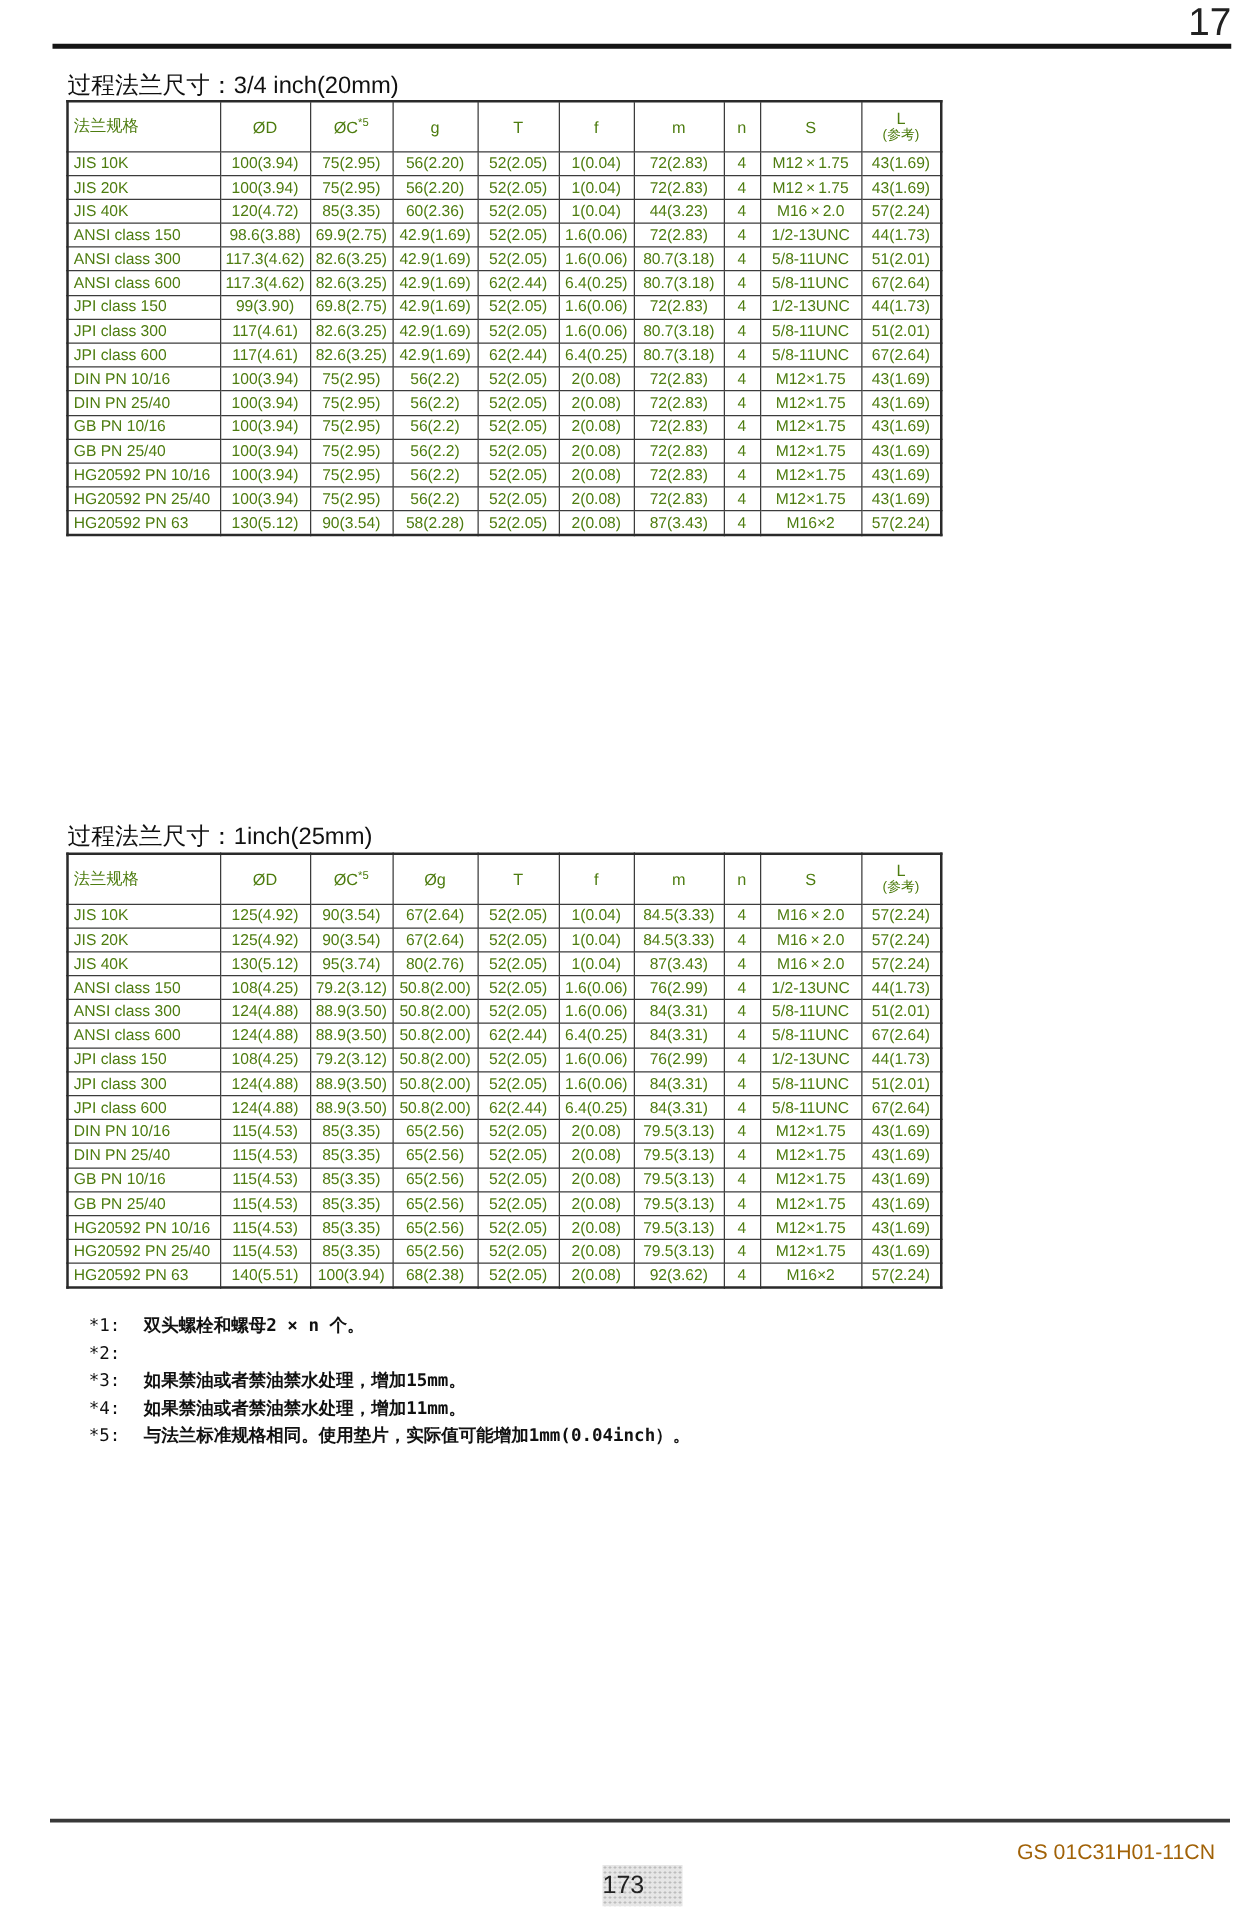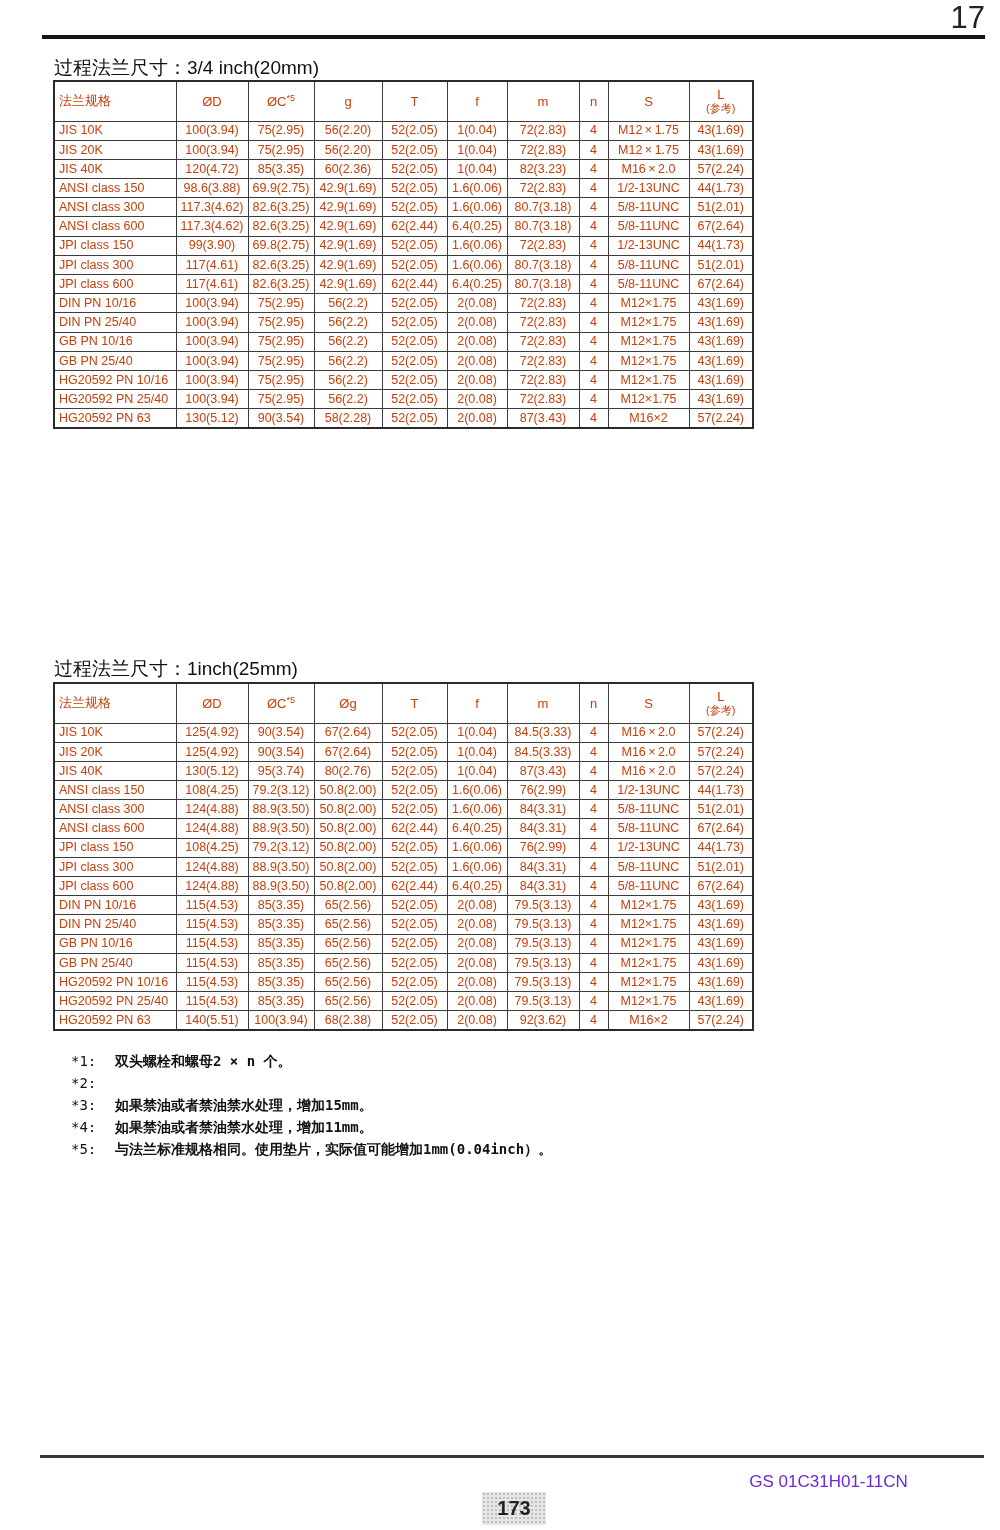--- a/index.html
+++ b/index.html
@@ -47,21 +47,21 @@
   .title-25mm { top: 656px; }
 
   
   .dim-table {
     position: absolute;
     left: 13px;
     width: 699px;
     border-collapse: collapse;
     table-layout: fixed;
     font-size: 12.5px;
-    color: #c2410c;
+    color: #4d7c0f;
     padding-left: 20px;
   }
   .table-20mm { top: 80px; }
   .table-25mm { top: 682px; }
 
   .dim-table th, .dim-table td {
     border: 1px solid #3c3c3c;
     padding: 0 3px;
     text-align: center;
     white-space: nowrap;
@@ -99,39 +99,37 @@
     left: 0;
     width: 944px;
     height: 3px;
     background: #383838;
   }
   .doc-code {
     position: absolute;
     top: 1472px;
     left: 645px;
     width: 287px;
-    text-align: center;
+    text-align: right;
     font-size: 17px;
-    color: #6d28d9;
+    color: #a16207;
   }
   .footer-page-box {
     position: absolute;
     top: 1492px;
     left: 442px;
     width: 64px;
     height: 33px;
     display: flex;
     align-items: center;
-    justify-content: center;
     background-color: #e6e6e6;
     background-image: radial-gradient(#bdbdbd 0.9px, rgba(0,0,0,0) 1px);
     background-size: 4px 4px;
     font-size: 20px;
     color: #222;
-    font-weight: bold;
   }
 </style>
 </head>
 <body>
 
 <div class="page">
 
   <div class="page-number">17</div>
   <div class="top-rule"></div>
 
@@ -195,21 +193,21 @@
           <td>43(1.69)</td>
         </tr>
 
         <tr>
           <td class="cell-spec">JIS 40K</td>
           <td>120(4.72)</td>
           <td>85(3.35)</td>
           <td>60(2.36)</td>
           <td>52(2.05)</td>
           <td>1(0.04)</td>
-          <td>82(3.23)</td>
+          <td>44(3.23)</td>
           <td>4</td>
           <td>M16 × 2.0</td>
           <td>57(2.24)</td>
         </tr>
 
         <tr>
           <td class="cell-spec">ANSI class 150</td>
           <td>98.6(3.88)</td>
           <td>69.9(2.75)</td>
           <td>42.9(1.69)</td>

